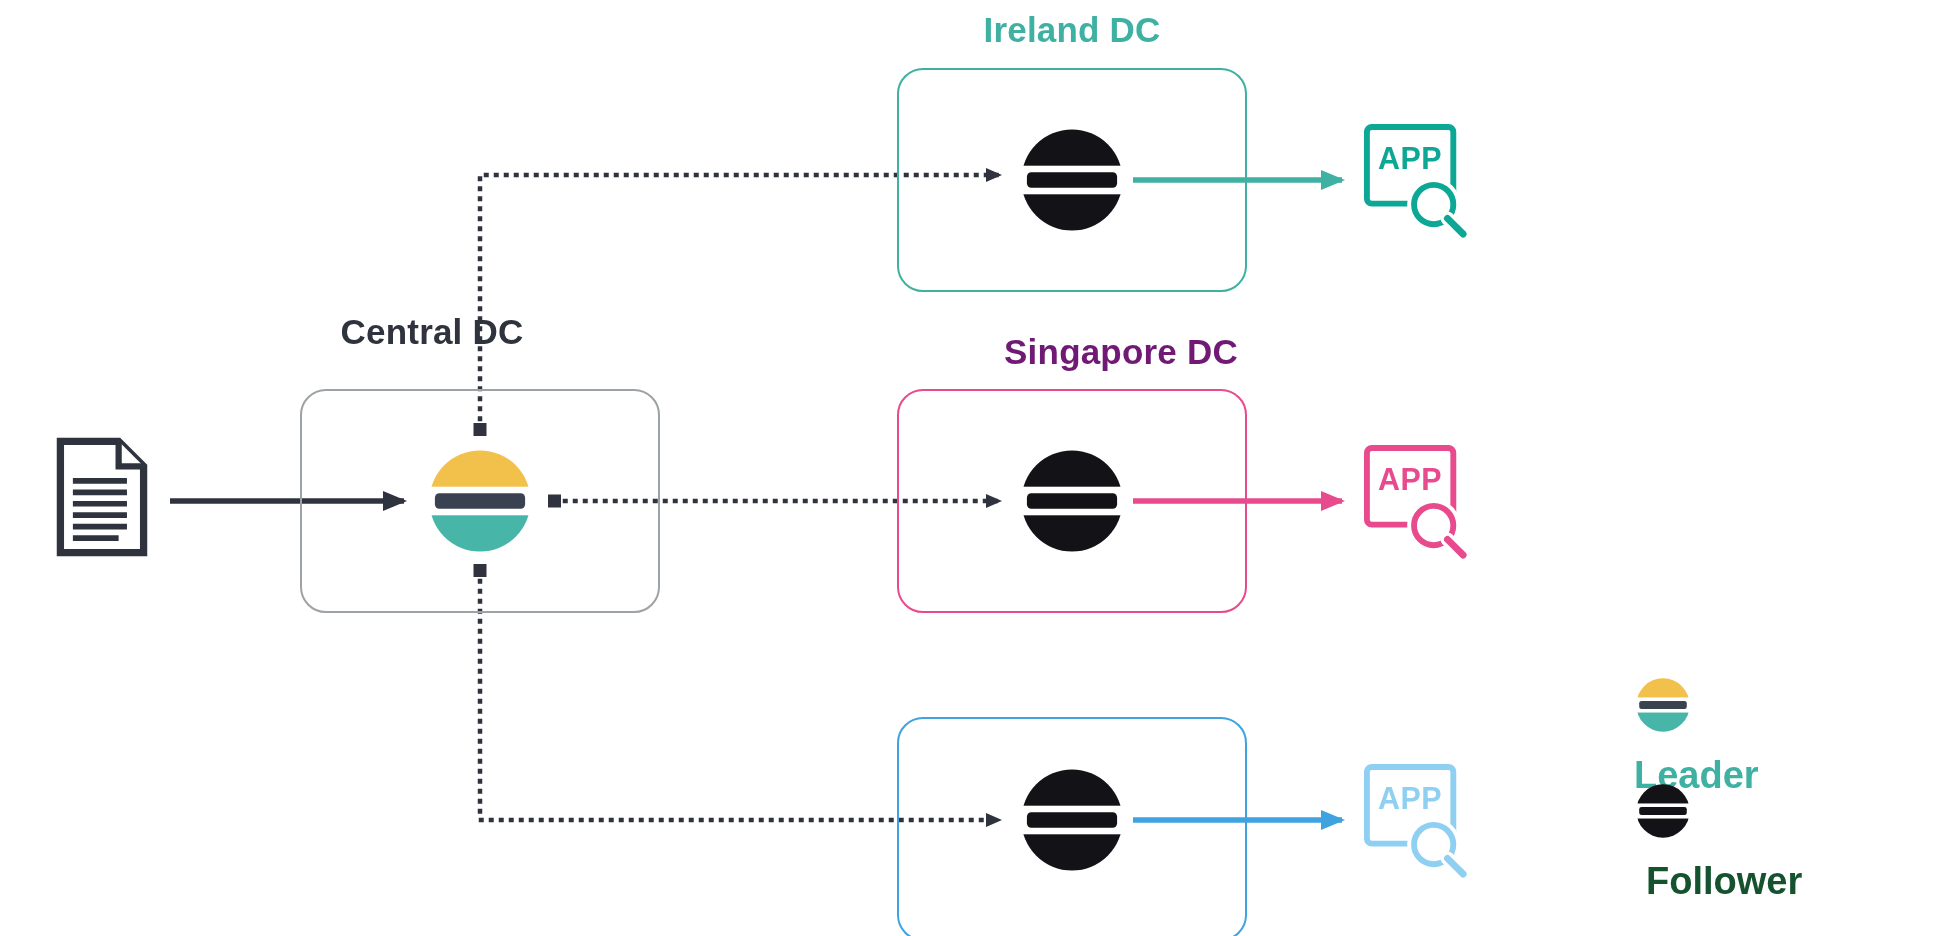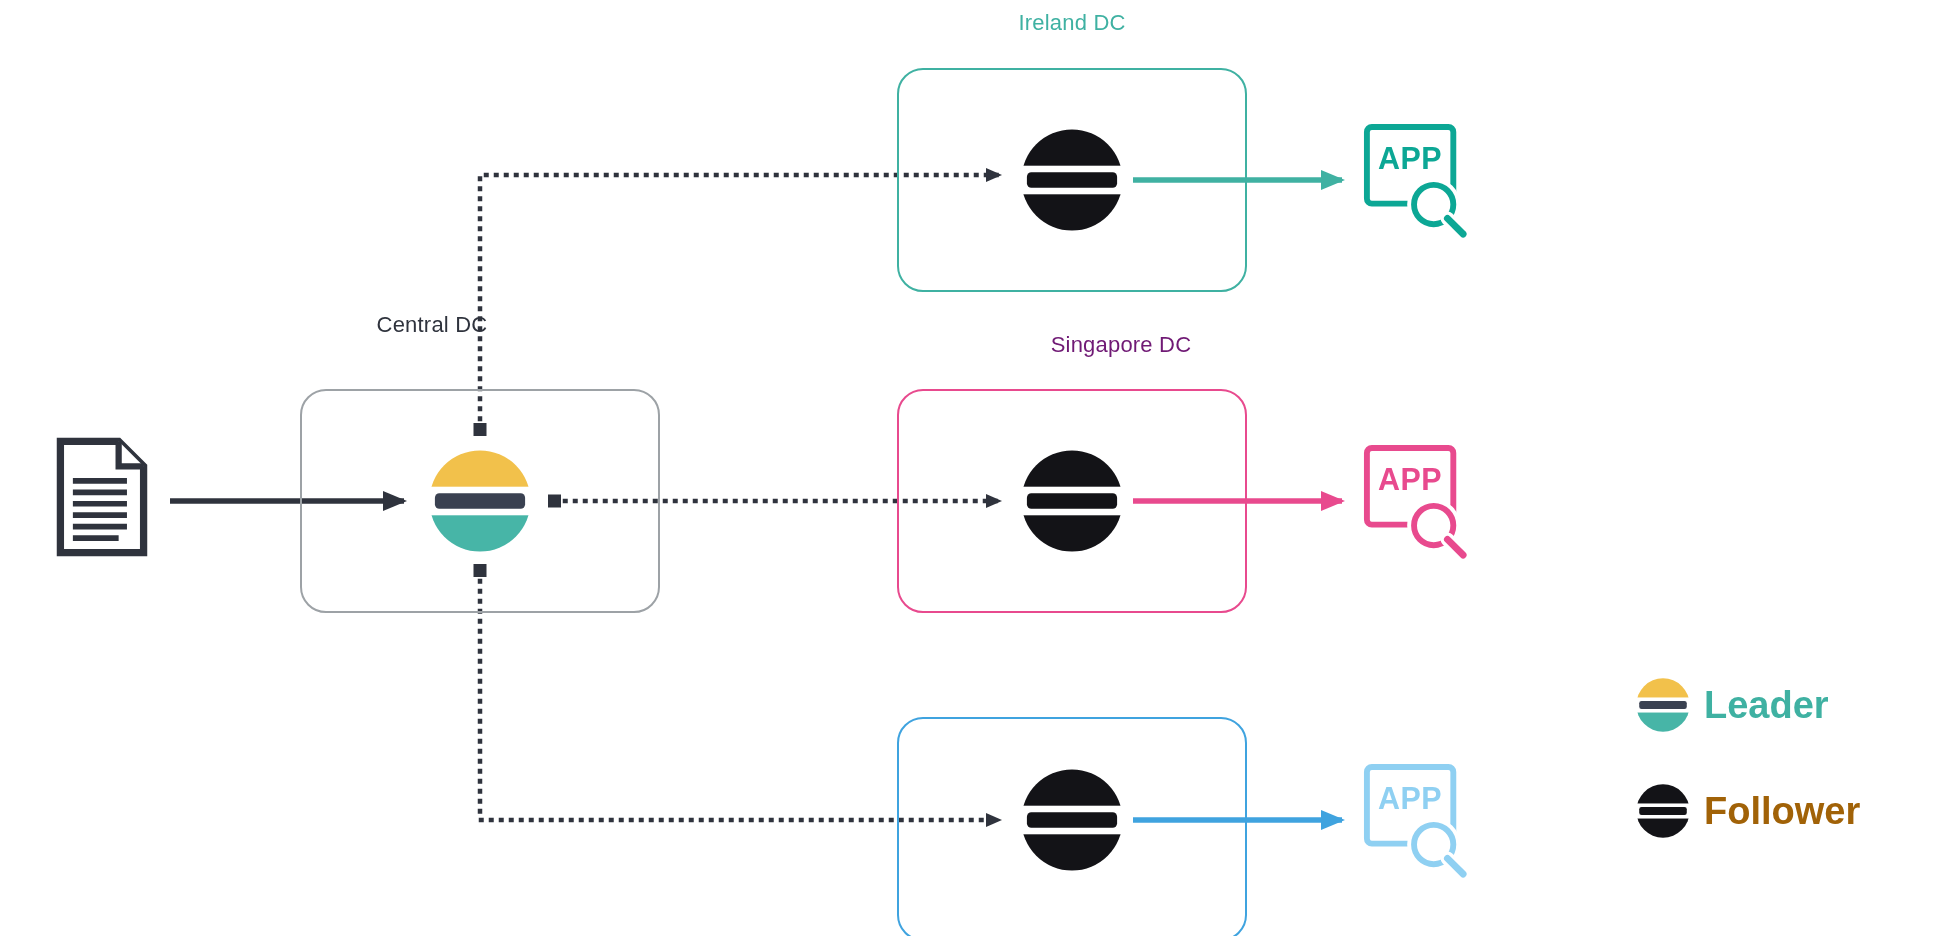--- a/index.html
+++ b/index.html
@@ -17,21 +17,21 @@
   .wire-solid{stroke-width:5.5;fill:none;}
   .wire-dotted{stroke:var(--ink);stroke-width:4.5;stroke-dasharray:0.5 9.5;stroke-linecap:square;fill:none;}
   .dc-arrow{stroke:var(--dc);stroke-width:5.5;fill:none;}
   .dc-head{fill:var(--dc);}
 
   
   .dc-box{width:346px;height:220px;border:2.5px solid #888;border-radius:26px;background:transparent;}
   .central-box{width:356px;height:220px;border-color:var(--box-border);}
 
   
-  .dc-name{width:350px;text-align:center;font-size:22px;font-weight:normal;letter-spacing:0.2px;}
+  .dc-name{width:350px;text-align:center;font-size:35px;font-weight:bold;letter-spacing:0.2px;}
   .central-name{width:360px;color:var(--ink);}
 
   
   .es-logo{display:block;}
   .es-logo.leader .seg-top{fill:var(--leader-top);}
   .es-logo.leader .seg-mid{fill:var(--leader-mid);}
   .es-logo.leader .seg-bottom{fill:var(--leader-bottom);}
   .es-logo.follower .seg-top,
   .es-logo.follower .seg-mid,
   .es-logo.follower .seg-bottom{fill:var(--follower);}
@@ -45,21 +45,21 @@
   .app-icon{color:var(--app);text-align:center;}
   .app-box{fill:#fff;stroke:currentColor;stroke-width:6;}
   .app-text{fill:currentColor;font-size:31px;font-weight:bold;text-anchor:middle;
             font-family:"Liberation Sans",sans-serif;letter-spacing:0.5px;}
   .mag-gap{fill:#fff;stroke:#fff;stroke-width:14;}
   .mag-ring{fill:#fff;stroke:currentColor;stroke-width:6;}
   .mag-handle-gap{stroke:#fff;stroke-width:14;stroke-linecap:round;}
   .mag-handle{stroke:currentColor;stroke-width:7;stroke-linecap:round;}
 
   
-  .legend-item{display:flex;align-items:center;gap:12px;}
+  .legend-item{display:flex;gap:20px;flex-direction:column;}
   .legend-label{font-size:38px;font-weight:bold;}
 </style>
 </head>
 <body>
 
 <svg width="0" height="0" style="position:absolute" aria-hidden="true">
   <defs>
     <clipPath id="esClip">
         <circle cx="50" cy="50" r="46"></circle>
       </clipPath>
@@ -193,16 +193,16 @@
     <span class="legend-label" style="color: rgb(63, 177, 162);">Leader</span>
   </div>
   <div class="abs legend-item" style="left:1634px;top:782px;">
     <svg class="es-logo follower" width="58" height="58" viewBox="0 0 100 100">
       <g clip-path="url(#esClip)">
         <rect class="seg-top" x="0" y="0" width="100" height="37"></rect>
         <rect class="seg-bottom" x="0" y="63" width="100" height="37"></rect>
       </g>
       <rect class="seg-mid" x="9" y="43" width="82" height="14" rx="4"></rect>
     </svg>
-    <span class="legend-label" style="color: #a16207;">Follower</span>
+    <span class="legend-label" style="color: #14532d; margin-left: 12px;">Follower</span>
   </div>
 
 </div>
 
 </body></html>

